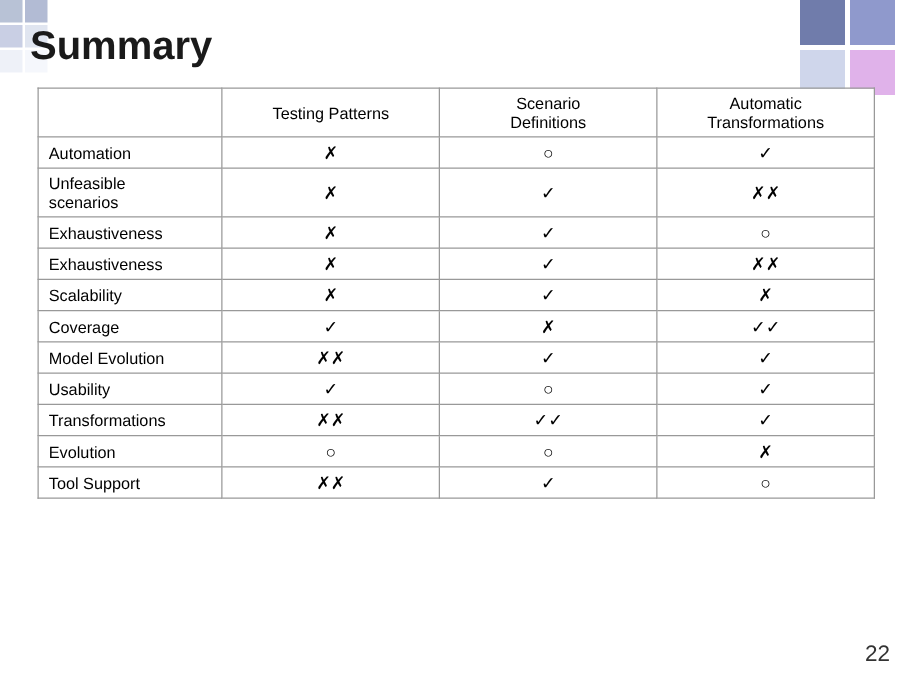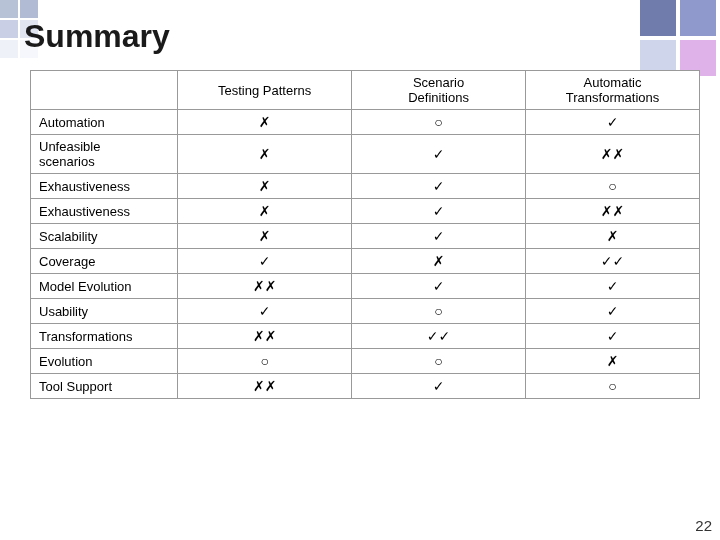--- a/index.html
+++ b/index.html
@@ -82,21 +82,21 @@
     }
 
     .symbol {
       font-size: 14px;
     }
 
     .page-number {
       position: absolute;
       bottom: 6px;
       right: 8px;
-      font-size: 15px;
+      font-size: 18px;
       color: #333;
       z-index: 1;
     }
   </style>
 </head>
 <body>
 
 <svg class="bg-decoration" viewBox="0 0 40 60" xmlns="http://www.w3.org/2000/svg">
   <rect x="0" y="0" width="18" height="18" fill="#8899bb" opacity="0.6"></rect>
   <rect x="20" y="0" width="18" height="18" fill="#6677aa" opacity="0.5"></rect>

